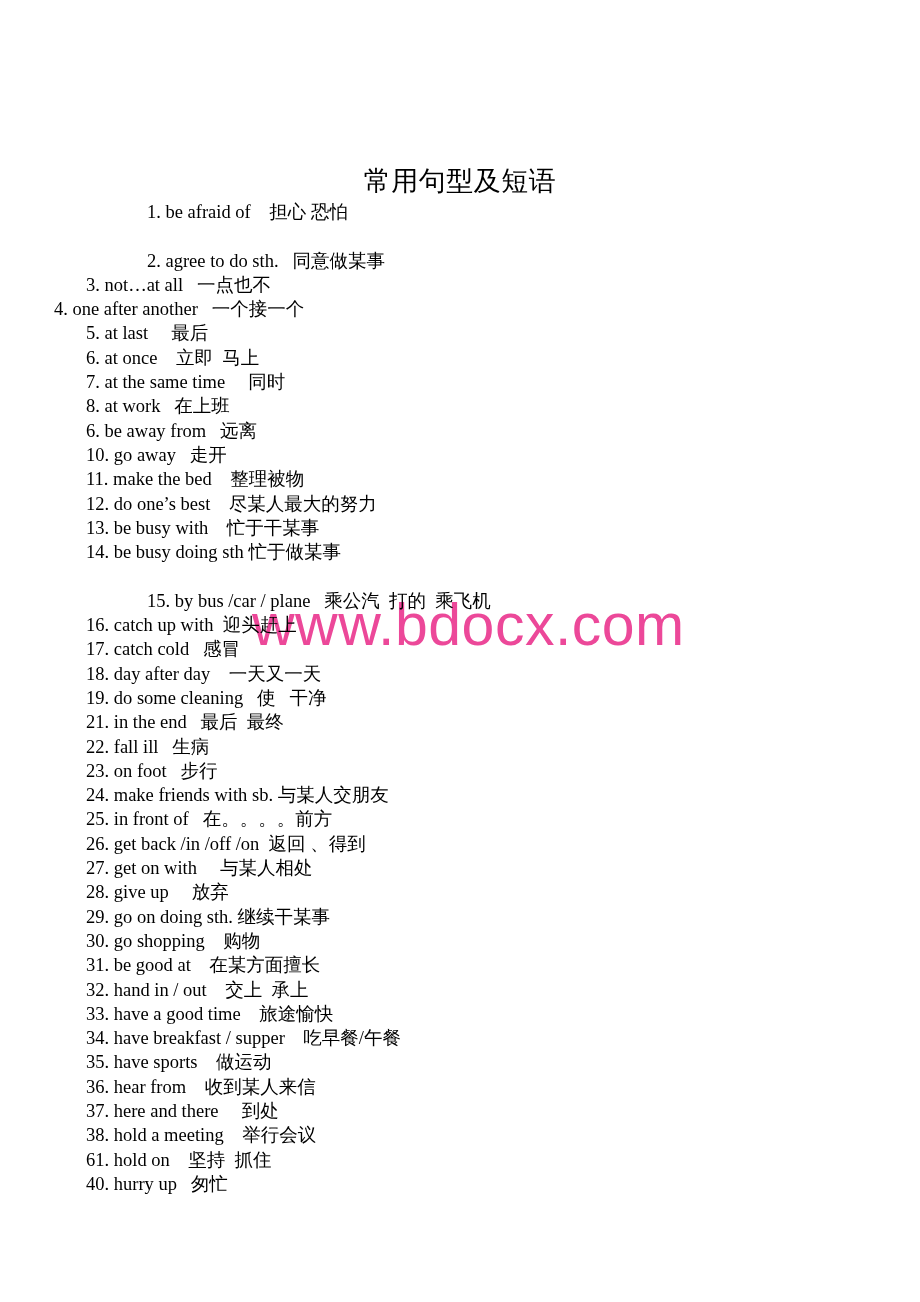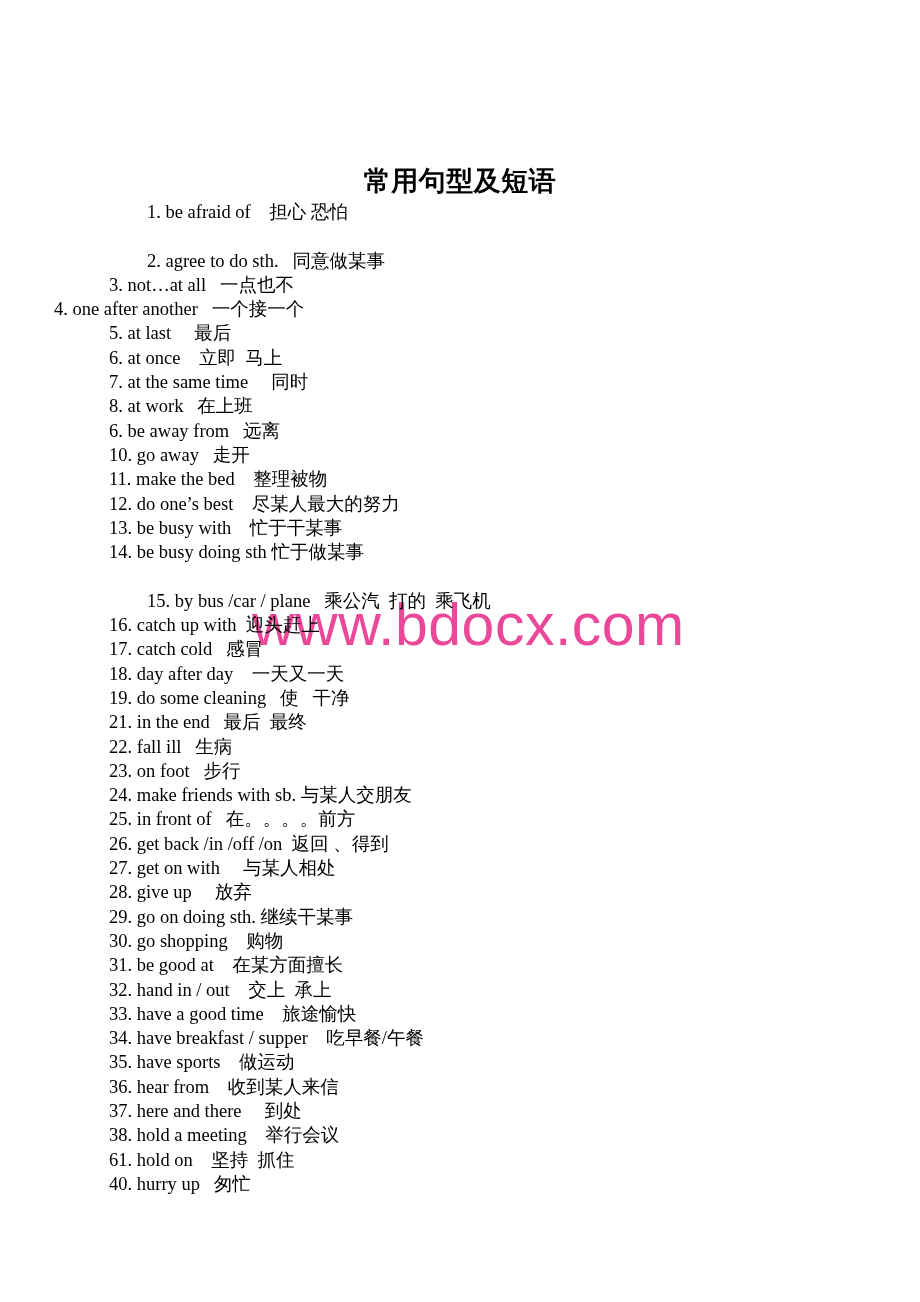--- a/index.html
+++ b/index.html
@@ -43,38 +43,38 @@
     z-index: 1;
   }
 
   .doc-title {
     position: absolute;
     left: 0;
     top: 148px;
     width: 920px;
     text-align: center;
     font-size: 27px;
-    font-weight: bold;
+    font-weight: normal;
     line-height: 1.15;
     letter-spacing: 0.5px;
   }
 
   .phrase-list {
     position: absolute;
     left: 0;
     top: 200px;
     width: 892px;
   }
 
   .line {
     font-size: 18.5px;
     line-height: 24.3px;
     height: 24.3px;
     white-space: pre;
-    padding-left: 109px;
+    padding-left: 86px;
   }
 
   
   .line.spacer {
     height: 24.3px;
   }
 
   
   .line.indent-big {
     padding-left: 147px;

